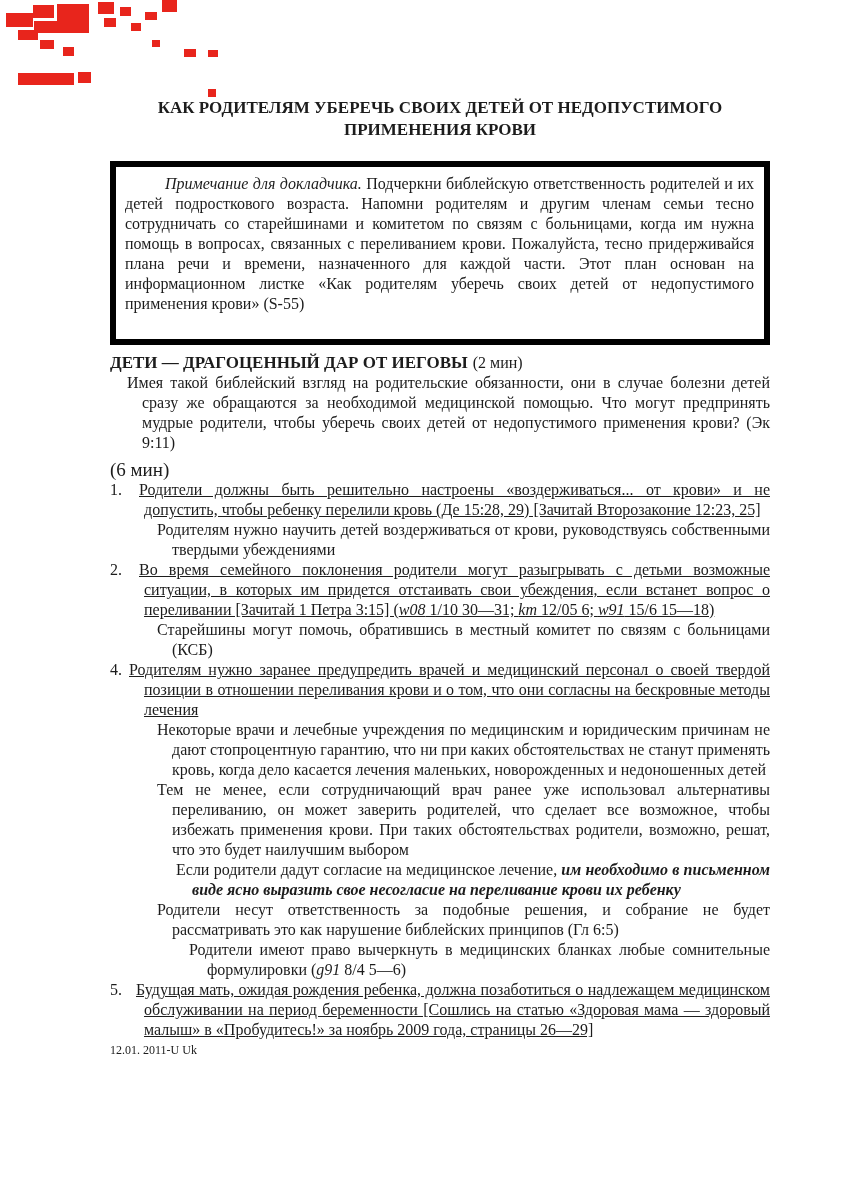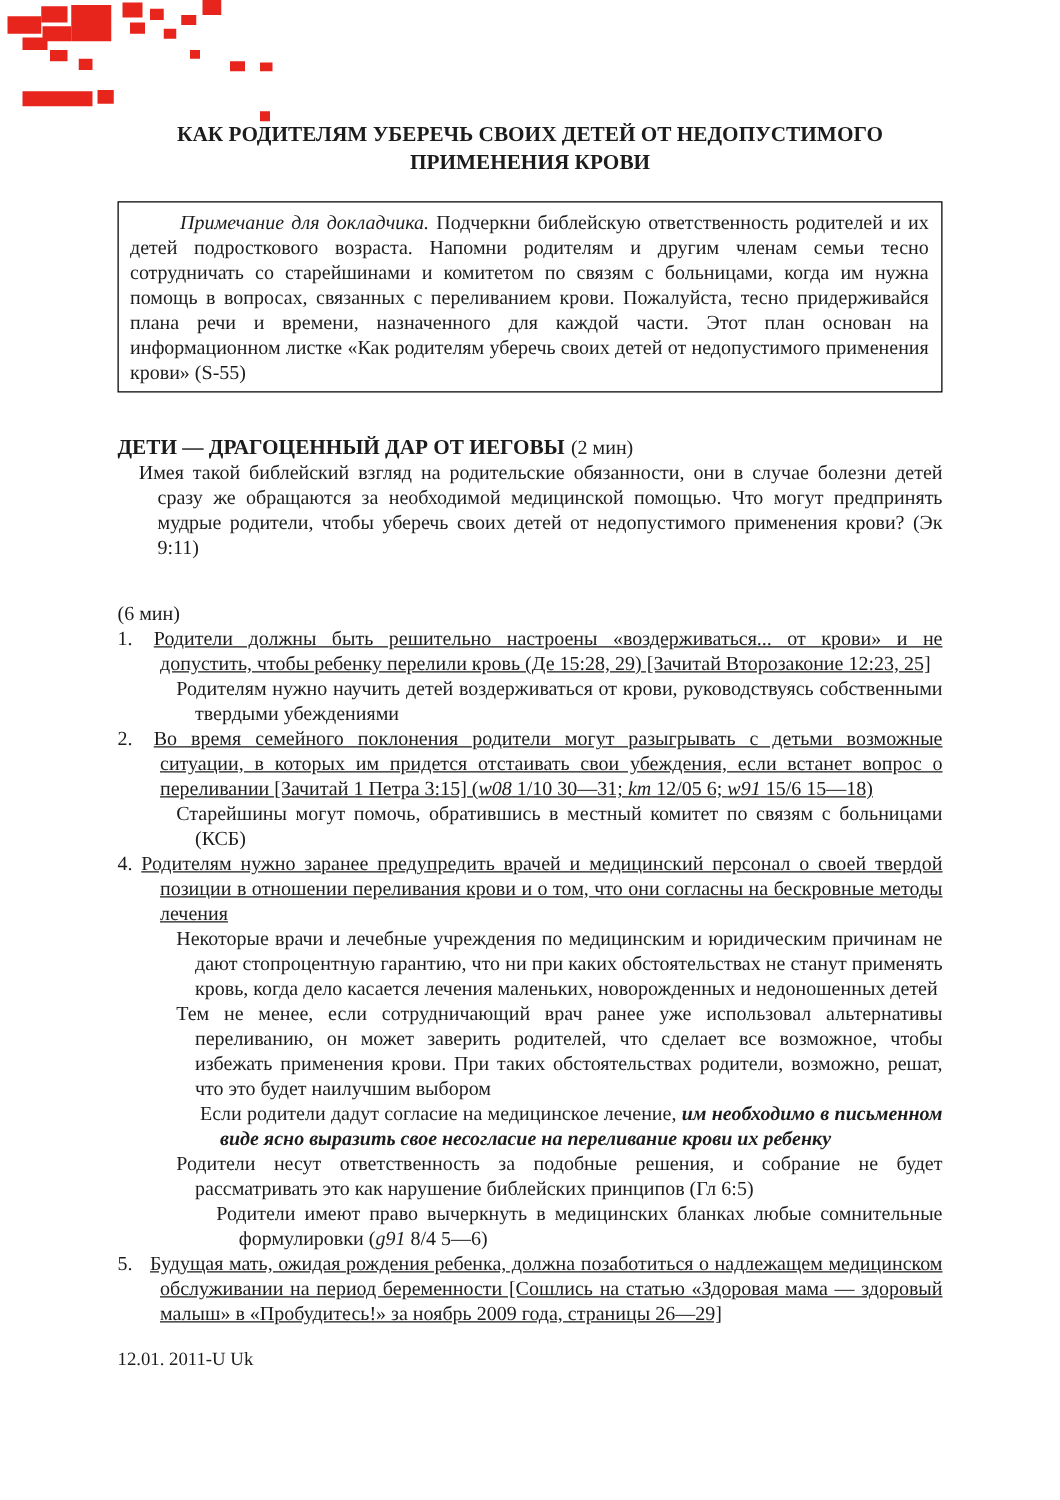--- a/index.html
+++ b/index.html
@@ -9,70 +9,70 @@
     height: 1200px;
     background: #ffffff;
     overflow: hidden;
     font-family: "Liberation Serif", "DejaVu Serif", serif;
     color: #1c1c1c;
   }
   .artifacts { position: absolute; left: 0; top: 0; width: 300px; height: 120px; }
   .artifacts .mark { position: absolute; }
   .content {
     position: absolute;
-    left: 94px;
+    left: 110px;
     top: 97px;
     width: 660px;
     font-size: 16px;
     line-height: 20px;
   }
   h1.doc-title {
     margin: 0 0 20px 0;
     font-size: 17px;
     line-height: 22px;
     font-weight: bold;
     text-align: center;
   }
   .notebox {
-    border: 1px solid #000000;
-    padding: 7px 10px 4px 9px;
+    border: 6px solid #000000;
+    padding: 7px 10px 25px 9px;
     margin: 0 0 0 0;
   }
   .notebox p {
     margin: 0;
     text-align: justify;
     text-indent: 40px;
   }
   .i  { font-style: italic; }
   .bi { font-style: italic; font-weight: bold; }
-  .section { margin-top: 33px; }
+  .section { margin-top: 7px; }
   .h2line {
     font-weight: bold;
     font-size: 17px;
     line-height: 21px;
   }
   .h2time {
     font-weight: normal;
-    font-size: 16px;
+    font-size: 19px;
     line-height: 20px;
   }
   .time { font-weight: normal; font-size: 16px; margin-left: 5px; }
   .para {
     margin: 0;
     text-align: justify;
     line-height: 20px;
   }
   .para.p0  { margin-left: 0; }
   .para.l1  { margin-left: 32px; text-indent: -15px; }
   .para.l2  { margin-left: 62px; text-indent: -15px; }
   .para.l3  { margin-left: 82px; text-indent: -16px; }
   .para.l4  { margin-left: 97px; text-indent: -18px; }
   .para.num { margin-left: 34px; text-indent: -34px; text-decoration: underline; }
   .numlab   { display: inline-block; text-indent: 0; }
-  .doc-footer { margin-top: 16px; font-size: 15px; }
+  .doc-footer { font-size: 12px; }
 </style>
 </head>
 <body>
 
 <div class="page">
 
   <div class="artifacts">
       <div class="mark" style="left: 33px; top: 5px; width: 21px; height: 13px; background: rgb(232, 37, 28);"></div>
       <div class="mark" style="left: 6px; top: 13px; width: 27px; height: 14px; background: rgb(232, 37, 28);"></div>
       <div class="mark" style="left: 57px; top: 4px; width: 32px; height: 29px; background: rgb(232, 37, 28);"></div>

